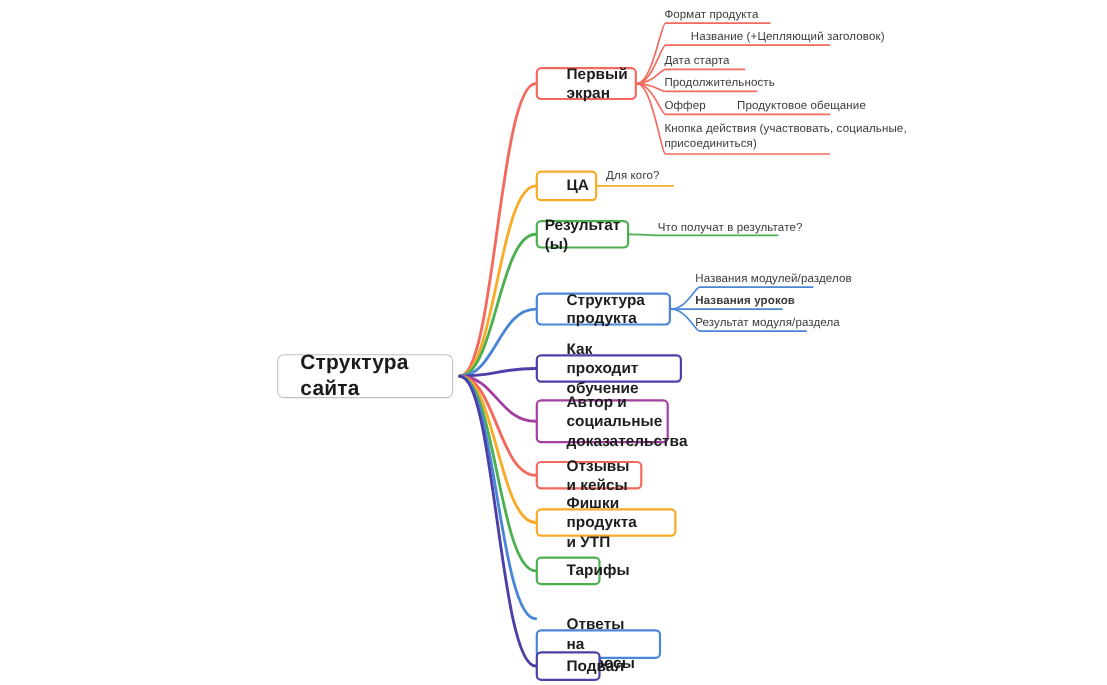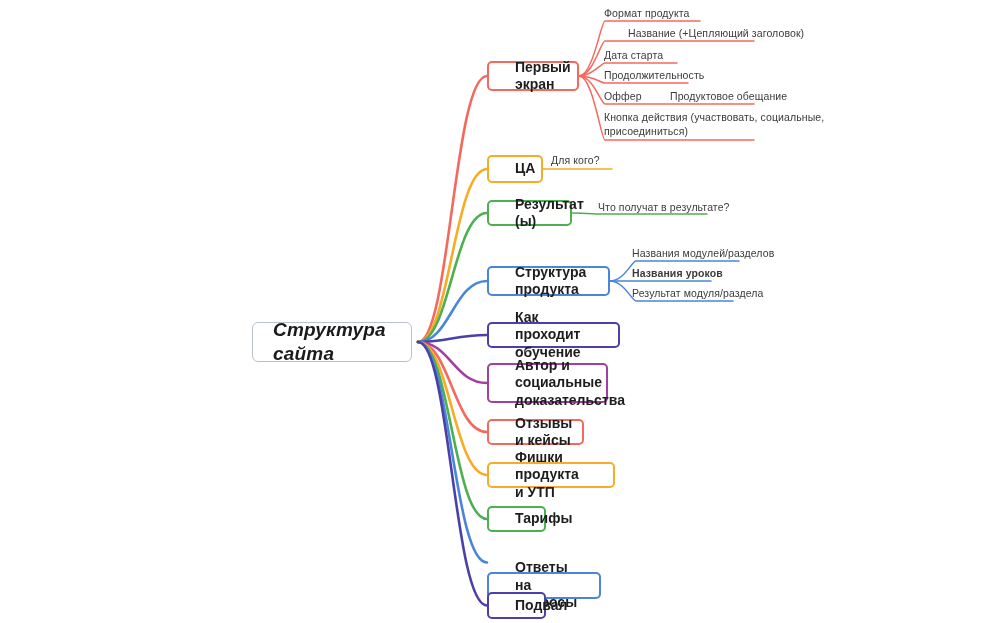--- a/index.html
+++ b/index.html
@@ -83,33 +83,33 @@
       <path d="M 610 281 C 624 281 632 301 636 301 L 733 301" fill="none" stroke="#4a86d8" stroke-width="1.5" stroke-linecap="round"></path>
       <path d="M 418 342 C 449.74 342 453.88 335 487 335" fill="none" stroke="#4b3fa8" stroke-width="2.6" stroke-linecap="round"></path>
       <path d="M 418 342 C 449.74 342 453.88 383 487 383" fill="none" stroke="#a23fa0" stroke-width="2.6" stroke-linecap="round"></path>
       <path d="M 418 342 C 449.74 342 453.88 432 487 432" fill="none" stroke="#f4695e" stroke-width="2.6" stroke-linecap="round"></path>
       <path d="M 418 342 C 449.74 342 453.88 475 487 475" fill="none" stroke="#f8ab26" stroke-width="2.6" stroke-linecap="round"></path>
       <path d="M 418 342 C 449.74 342 453.88 519 487 519" fill="none" stroke="#4caf50" stroke-width="2.6" stroke-linecap="round"></path>
       <path d="M 418 342 C 449.74 342 453.88 562.5 487 562.5" fill="none" stroke="#4a86d8" stroke-width="2.6" stroke-linecap="round"></path>
       <path d="M 418 342 C 449.74 342 453.88 605.5 487 605.5" fill="none" stroke="#4b3fa8" stroke-width="2.6" stroke-linecap="round"></path>
     </svg>
   <div id="nodes">
-      <div class="node node-root" style="left: 252px; top: 322px; width: 160px; height: 40px; border-color: rgb(185, 194, 204); font-style: italic;"><span>Структура сайта</span></div>
+      <div class="node node-root" style="left: 252px; top: 322px; width: 160px; height: 40px; border-color: rgb(185, 194, 204);"><span>Структура сайта</span></div>
       <div class="node node-main" style="left: 487px; top: 61px; width: 92px; height: 30px; border-color: rgb(244, 105, 94);"><span>Первый экран</span></div>
       <div class="leaf" style="left: 604px; top: 6px;">Формат продукта</div>
       <div class="leaf" style="left: 604px; top: 26px; padding-left: 24px;">Название (+Цепляющий заголовок)</div>
       <div class="leaf" style="left: 604px; top: 48px;">Дата старта</div>
       <div class="leaf" style="left: 604px; top: 68px;">Продолжительность</div>
       <div class="leaf" style="left: 604px; top: 89px;">Оффер</div>
       <div class="leaf" style="left: 670px; top: 89px;">Продуктовое обещание</div>
       <div class="leaf" style="left: 604px; top: 110px;">Кнопка действия (участвовать, социальные,
 присоединиться)</div>
       <div class="node node-main" style="left: 487px; top: 155px; width: 38px; height: 28px; border-color: rgb(248, 171, 38);"><span>ЦА</span></div>
       <div class="leaf" style="left: 551px; top: 153px;">Для кого?</div>
-      <div class="node node-main" style="left: 487px; top: 200px; width: 85px; height: 26px; border-color: rgb(76, 175, 80);"><span>Результат (ы)</span></div>
+      <div class="node node-main" style="left: 487px; top: 200px; width: 85px; height: 26px; border-color: rgb(76, 175, 80); justify-content: center;"><span>Результат (ы)</span></div>
       <div class="leaf" style="left: 598px; top: 200px;">Что получат в результате?</div>
       <div class="node node-main" style="left: 487px; top: 266px; width: 123px; height: 30px; border-color: rgb(74, 134, 216);"><span>Структура продукта</span></div>
       <div class="leaf" style="left: 632px; top: 246px;">Названия модулей/разделов</div>
       <div class="leaf" style="left: 632px; top: 266px; font-weight: bold;">Названия уроков</div>
       <div class="leaf" style="left: 632px; top: 286px;">Результат модуля/раздела</div>
       <div class="node node-main" style="left: 487px; top: 322px; width: 133px; height: 26px; border-color: rgb(75, 63, 168);"><span>Как проходит обучение</span></div>
       <div class="node node-main" style="left: 487px; top: 363px; width: 121px; height: 40px; border-color: rgb(162, 63, 160);"><span>Автор и социальные
 доказательства</span></div>
       <div class="node node-main" style="left: 487px; top: 419px; width: 97px; height: 26px; border-color: rgb(244, 105, 94);"><span>Отзывы и кейсы</span></div>
       <div class="node node-main" style="left: 487px; top: 462px; width: 128px; height: 26px; border-color: rgb(248, 171, 38);"><span>Фишки продукта и УТП</span></div>

